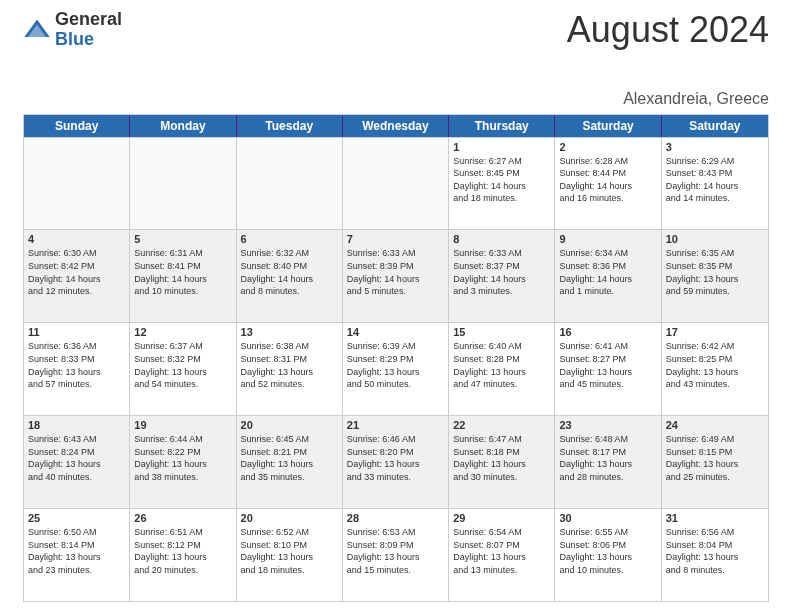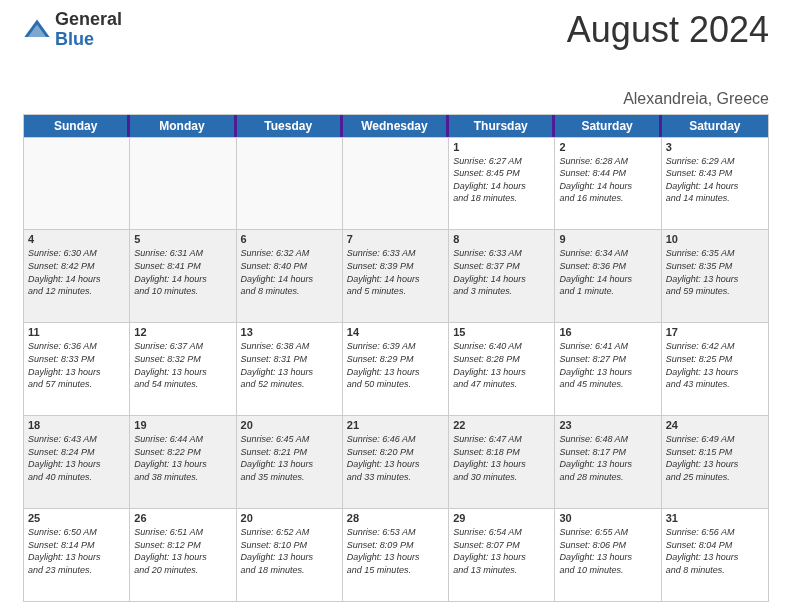--- a/index.html
+++ b/index.html
@@ -72,21 +72,21 @@
       display: grid;
       grid-template-columns: repeat(7, 1fr);
       background: #2a6cb0;
     }
     .cal-header-cell {
       color: #fff;
       font-size: 12px;
       font-weight: bold;
       text-align: center;
       padding: 4px 2px;
-      border-right: 3px solid #4c1d95;
+      border-right: 1px solid #4c1d95;
     }
     .cal-header-cell:last-child { border-right: none; text-align: center; }
     .cal-body {
       flex: 1;
       display: flex;
       flex-direction: column;
     }
     .cal-row {
       display: grid;
       grid-template-columns: repeat(7, 1fr);
@@ -107,21 +107,20 @@
     .day-num {
       font-size: 11px;
       font-weight: bold;
       color: #333;
       margin-bottom: 2px;
     }
     .cell-text {
       font-size: 9px;
       line-height: 1.4;
       color: #333;
-      font-style: italic;
     }
   </style>
 </head>
 <body>
 
 <div class="page">
   <div class="header">
     <div class="logo">
       <svg class="logo-icon" viewBox="0 0 40 40">
         <polygon points="20,5 38,30 2,30" fill="#2a6cb0"></polygon>

